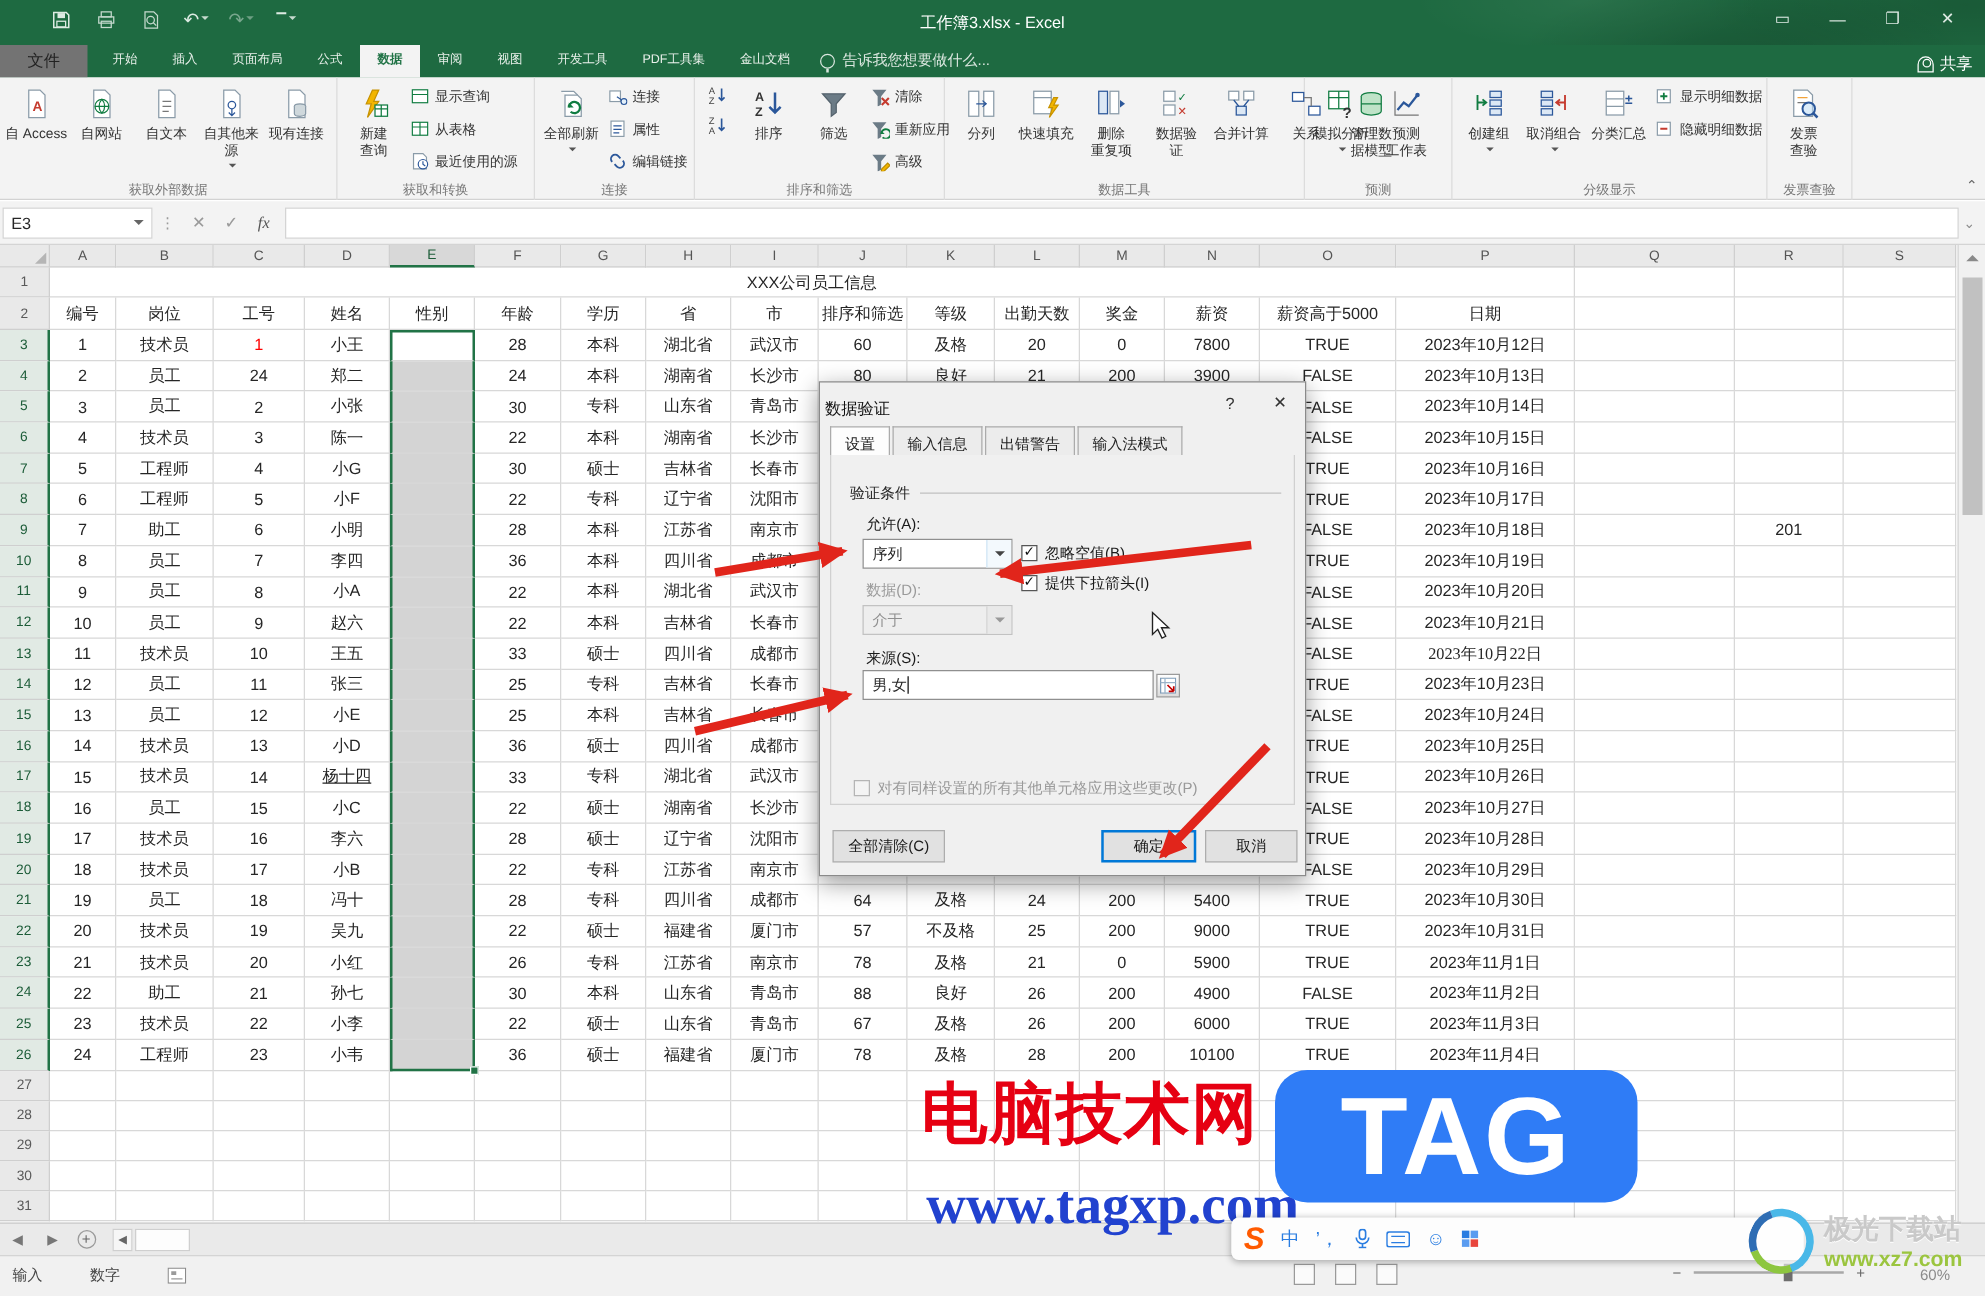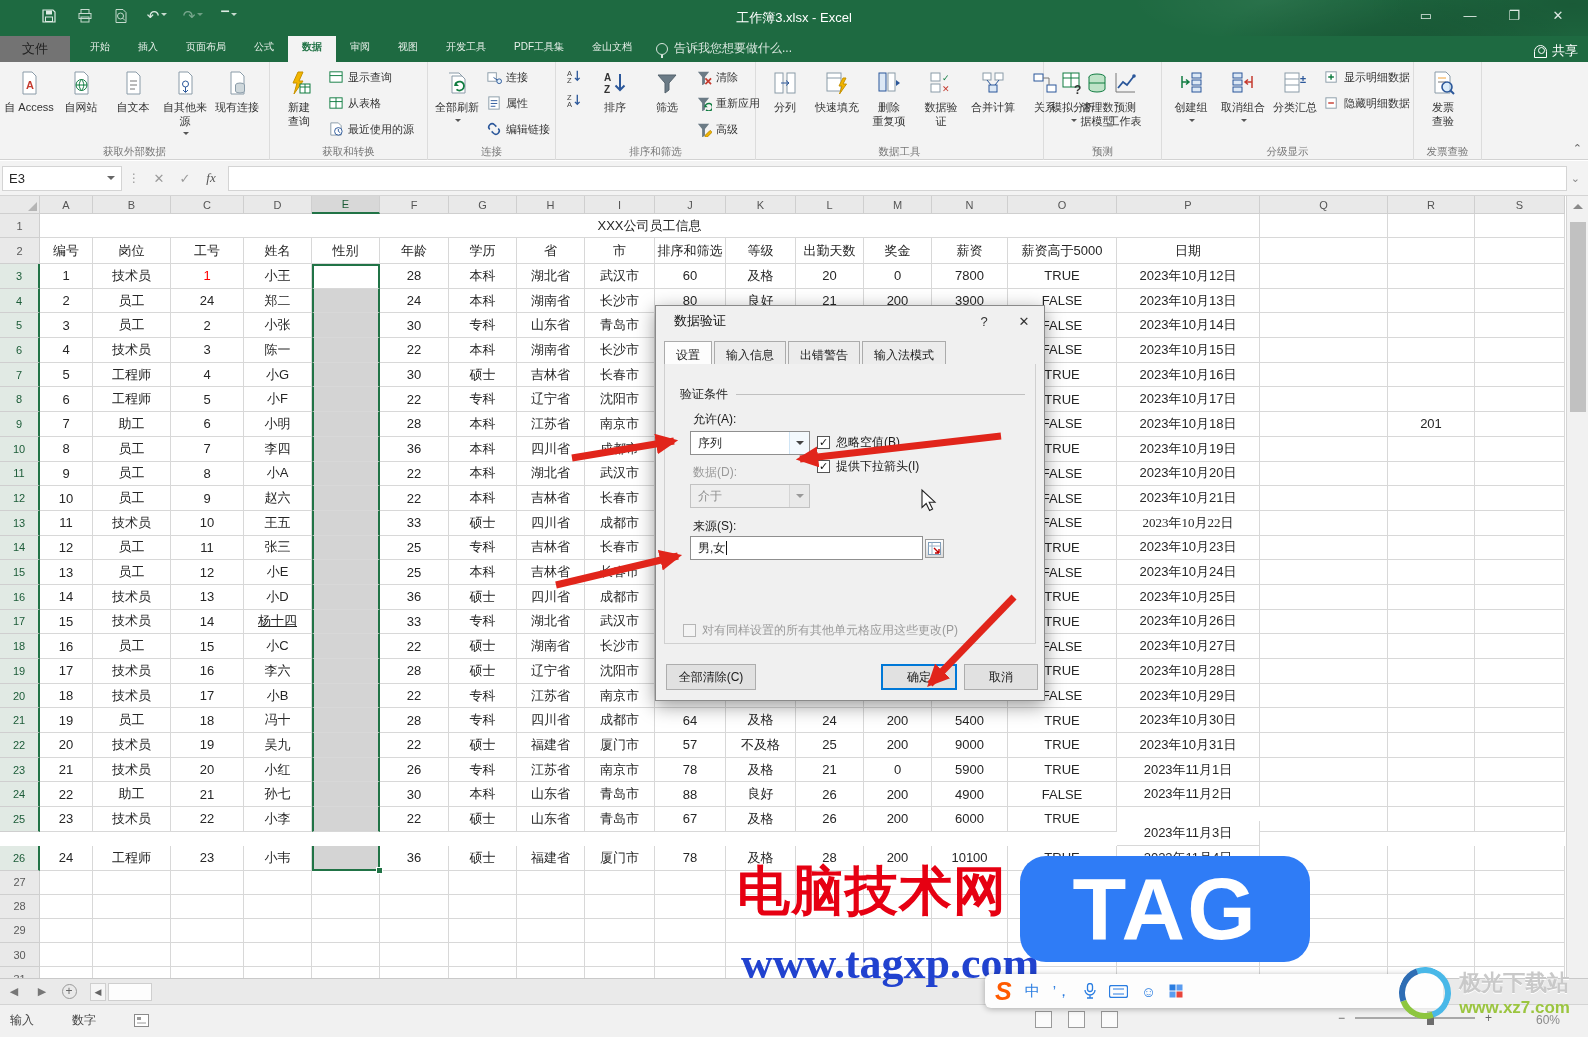--- a/index.html
+++ b/index.html
@@ -74,21 +74,21 @@
   .e-active{background:#fff;border-top:2px solid var(--green);}
   .e-last{border-bottom:2px solid var(--green);position:relative;overflow:visible;}
   .e-last .handle{position:absolute;right:-5px;bottom:-5px;width:7px;height:7px;background:var(--green);border:1px solid #fff;z-index:3;}
   .vscroll{position:absolute;right:0;top:196px;width:22px;height:782px;background:#f1f1f1;border-left:1px solid #d4d4d4;}
   .vs-up{height:20px;display:flex;align-items:center;justify-content:center;}
   .vs-up::after{content:"";border:5px solid transparent;border-bottom-color:#8a8a8a;margin-top:-5px;}
   .vs-thumb{position:absolute;left:3px;top:26px;width:16px;height:190px;background:#c1c1c1;}
 
   
   .dialog{position:absolute;left:655px;top:305px;width:390px;height:396px;background:#f0f0f0;border:1px solid #8a8a8a;box-shadow:0 5px 18px rgba(0,0,0,.4);z-index:10;font-size:12px;}
-  .d-title{height:30px;display:flex;align-items:center;padding-left:18px;font-size:13px;color:#111;}
+  .d-title{height:30px;display:flex;align-items:flex-end;padding-left:4px;font-size:13px;color:#111;}
   .d-ctl{margin-left:auto;display:flex;}
   .d-ctl span{width:40px;height:28px;display:flex;align-items:center;justify-content:center;color:#333;font-size:13px;}
   .d-tabs{display:flex;margin:4px 8px 0 8px;border-bottom:1px solid #ababab;}
   .dtab{padding:5px 11px;border:1px solid #ababab;border-bottom:none;background:#ececec;color:#222;margin-right:2px;position:relative;top:1px;}
   .dtab.active{background:#fdfdfd;padding-bottom:6px;}
   .d-body{position:absolute;left:8px;right:8px;top:58px;bottom:56px;background:#f0f0f0;border:1px solid #d0d0d0;border-top:none;}
   .d-sect{position:absolute;left:15px;top:22px;display:flex;align-items:center;width:345px;}
   .d-sect .line{flex:1;border-top:1px solid #c0c0c0;margin-left:8px;}
   .d-lab{position:absolute;color:#1a1a1a;}
   .d-lab.dis{color:#9a9a9a;}
@@ -1219,21 +1219,21 @@
       <div class="c " style="width: 69px; height: 24.7px;">22</div>
       <div class="c " style="width: 68px; height: 24.7px;">硕士</div>
       <div class="c " style="width: 68px; height: 24.7px;">山东省</div>
       <div class="c " style="width: 70px; height: 24.7px;">青岛市</div>
       <div class="c " style="width: 71px; height: 24.7px;">67</div>
       <div class="c " style="width: 70px; height: 24.7px;">及格</div>
       <div class="c " style="width: 68px; height: 24.7px;">26</div>
       <div class="c " style="width: 68px; height: 24.7px;">200</div>
       <div class="c " style="width: 76px; height: 24.7px;">6000</div>
       <div class="c " style="width: 109px; height: 24.7px;">TRUE</div>
-      <div class="c " style="width: 143px; height: 24.7px; margin-top: 14px;">2023年11月3日</div>
+      <div class="c " style="width: 143px; height: 24.7px;">2023年11月3日</div>
       <div class="c " style="width: 128px; height: 24.7px;"></div>
       <div class="c " style="width: 87px; height: 24.7px;"></div>
       <div class="c " style="width: 90px; height: 24.7px;"></div>
     </div>
     <div class="g-row">
       <div class="c rh rh-sel" style="width: 40px; height: 24.7px;">26</div>
       <div class="c " style="width: 53px; height: 24.7px;">24</div>
       <div class="c " style="width: 78px; height: 24.7px;">工程师</div>
       <div class="c " style="width: 73px; height: 24.7px;">23</div>
       <div class="c " style="width: 68px; height: 24.7px;">小韦</div>

